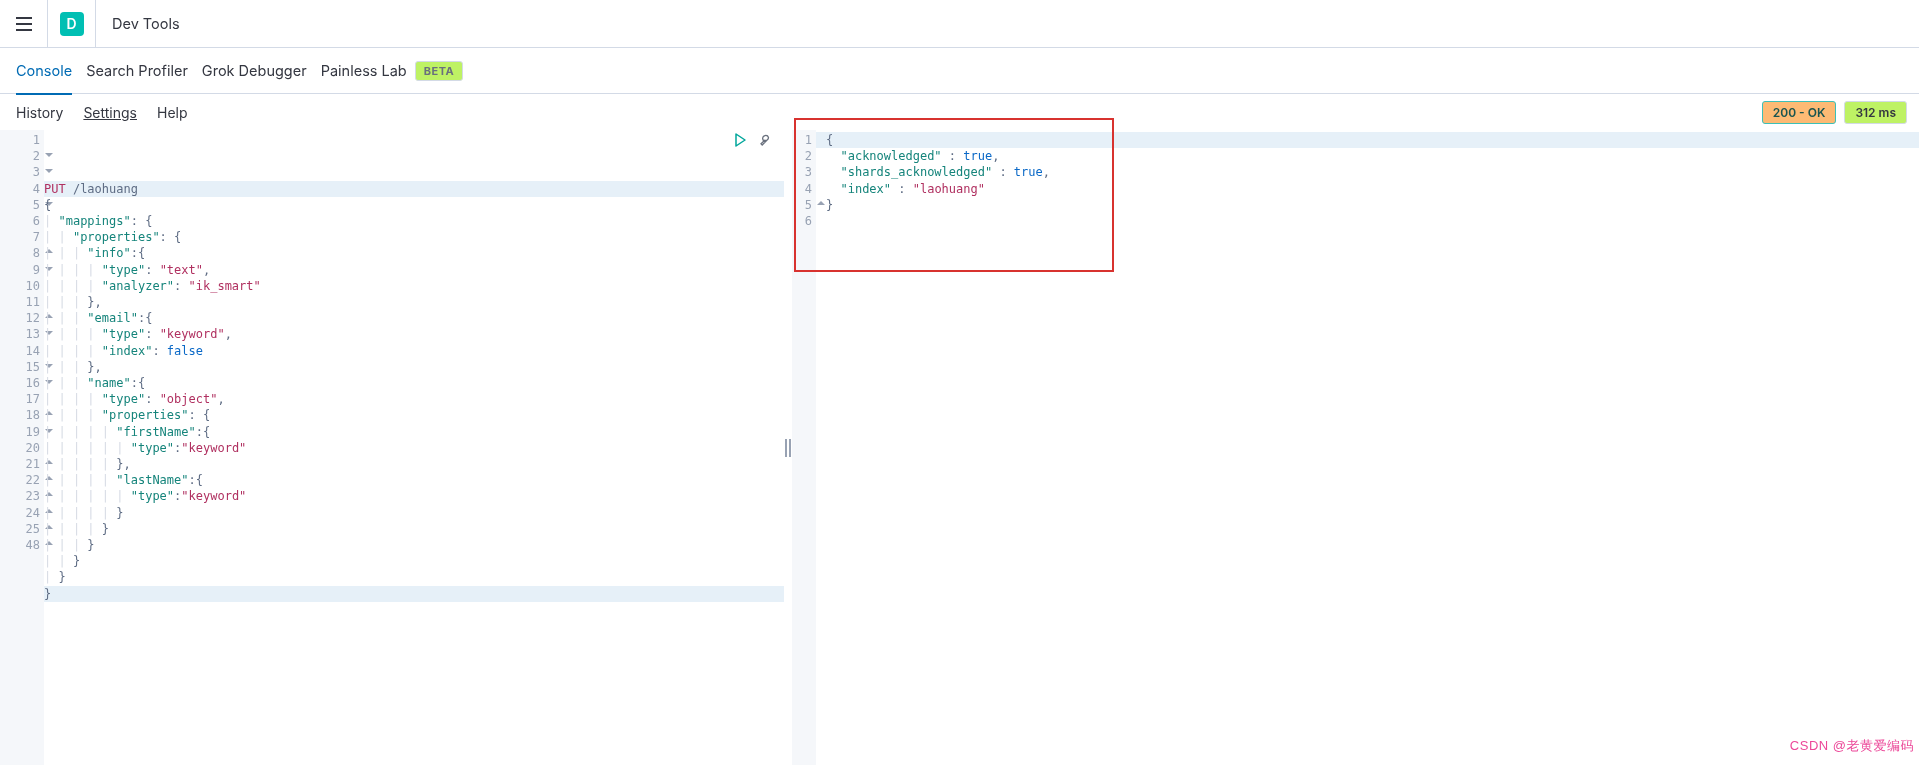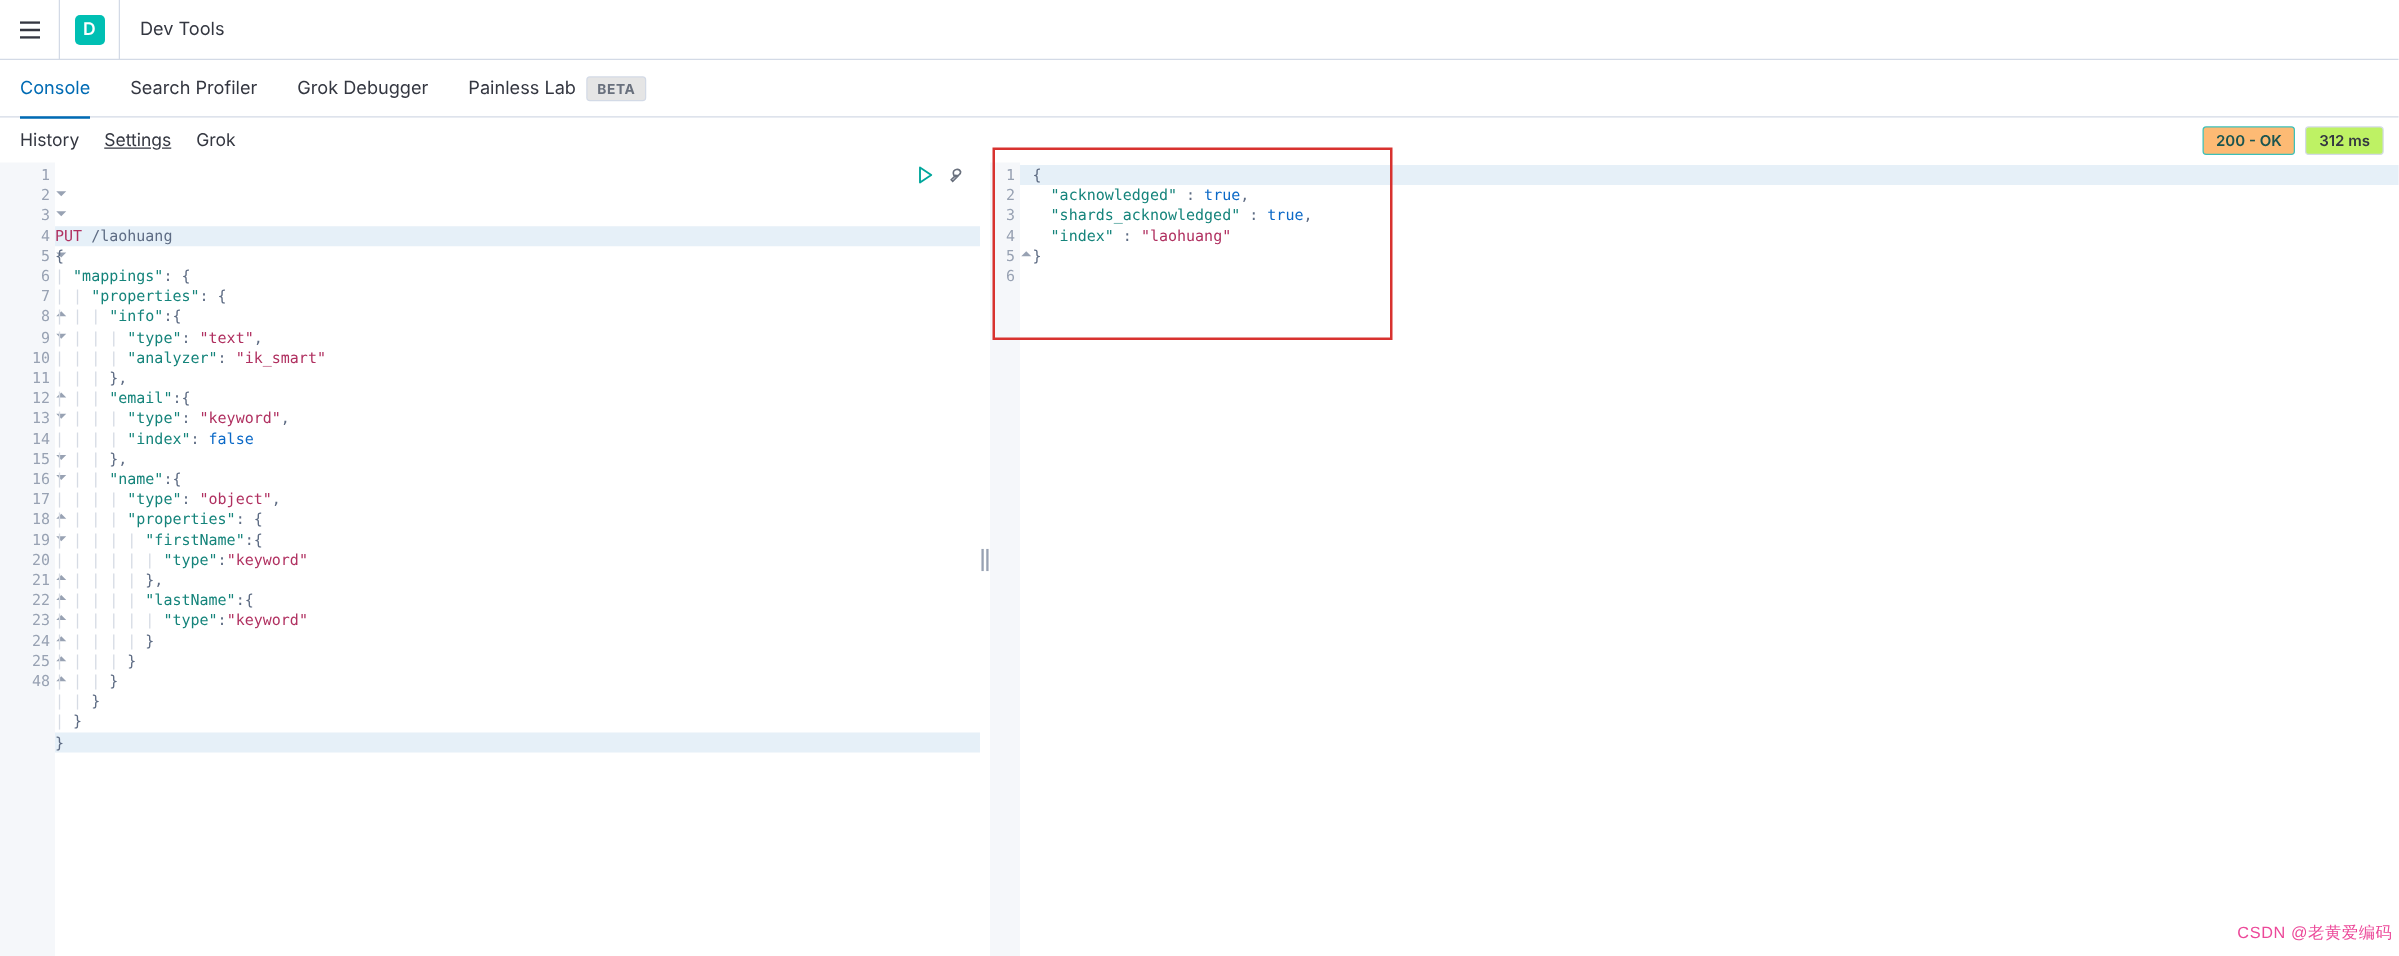--- a/index.html
+++ b/index.html
@@ -8,25 +8,25 @@
 
   
   .header { height: 48px; border-bottom: 1px solid #d3dae6; display: flex; align-items: center; }
   .header .ham { width: 48px; height: 48px; display:flex; align-items:center; justify-content:center; border-right:1px solid #d3dae6; cursor:pointer;}
   .header .app-badge { width:48px; height:48px; display:flex; align-items:center; justify-content:center; border-right:1px solid #d3dae6;}
   .header .app-badge div { width:24px; height:24px; border-radius:4px; background:#00bfb3; color:#fff; display:flex; align-items:center; justify-content:center; font-weight:600; font-size:14px;}
   .header .crumb { padding-left:16px; font-size:14.5px; color:#343741;}
   svg { display:block; }
 
   
-  .tabs { height:46px; border-bottom:1px solid #d3dae6; display:flex; align-items:center; padding:0 16px; gap:32px; font-size:14.5px;}
+  .tabs { height:46px; border-bottom:1px solid #d3dae6; display:flex; align-items:center; padding:0 16px; gap:14px; font-size:14.5px;}
   .tab { height:46px; display:flex; align-items:center; cursor:pointer; color:#343741; position:relative; gap:8px;}
   .tab.active { color:#006bb4; }
   .tab.active::after { content:""; position:absolute; left:0; right:0; bottom:-1px; height:2px; background:#006bb4;}
-  .beta { border:1px solid #d3dae6; background:#e5e5e5; border-radius:3px; padding:2px 8px; font-size:11px; font-weight:700; letter-spacing:.5px; color:#69707d;}
+  .beta { border:1px solid #d3dae6; background:#bef264; border-radius:3px; padding:2px 8px; font-size:11px; font-weight:700; letter-spacing:.5px; color:#69707d;}
 
   
   .subbar { height:36px; display:flex; align-items:center; justify-content:space-between; padding:0 12px 0 16px; font-size:14px;}
   .subbar .left { display:flex; gap:20px; }
   .subbar .left span { cursor:pointer; color:#343741;}
   .subbar .left .underlined { text-decoration:underline; }
   .subbar .right { display:flex; gap:8px; align-items:center;}
   .badge-status { background:#fdba74; color:#1a5550; border-radius:3px; padding:3px 10px; font-size:12px; font-weight:600; border:1px solid #3cc0b8;}
   .badge-time { background:#bef264; color:#343741; border-radius:3px; padding:3px 10px; font-size:12px; font-weight:600; border:1px solid #d3dae6;}
 
@@ -100,21 +100,21 @@
   <div class="tab">
     <span>Painless Lab</span>
     <span class="beta">BETA</span>
   </div>
 </div>
 
 <div class="subbar">
   <div class="left">
     <span>History</span>
     <span class="underlined">Settings</span>
-    <span>Grok</span>
+    <span>Help</span>
   </div>
   <div class="right">
     <span class="badge-status">200 - OK</span>
     <span class="badge-time">312 ms</span>
   </div>
 </div>
 
 <div class="main">
 
   <div class="pane left">

